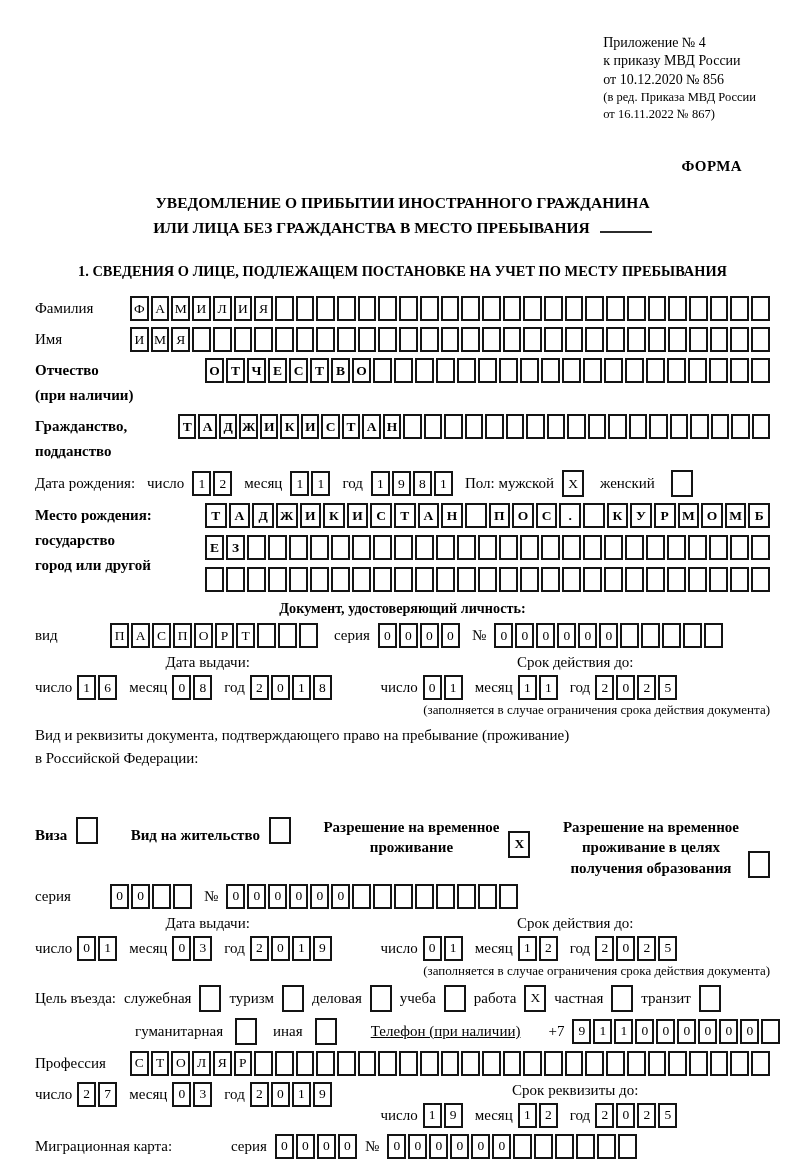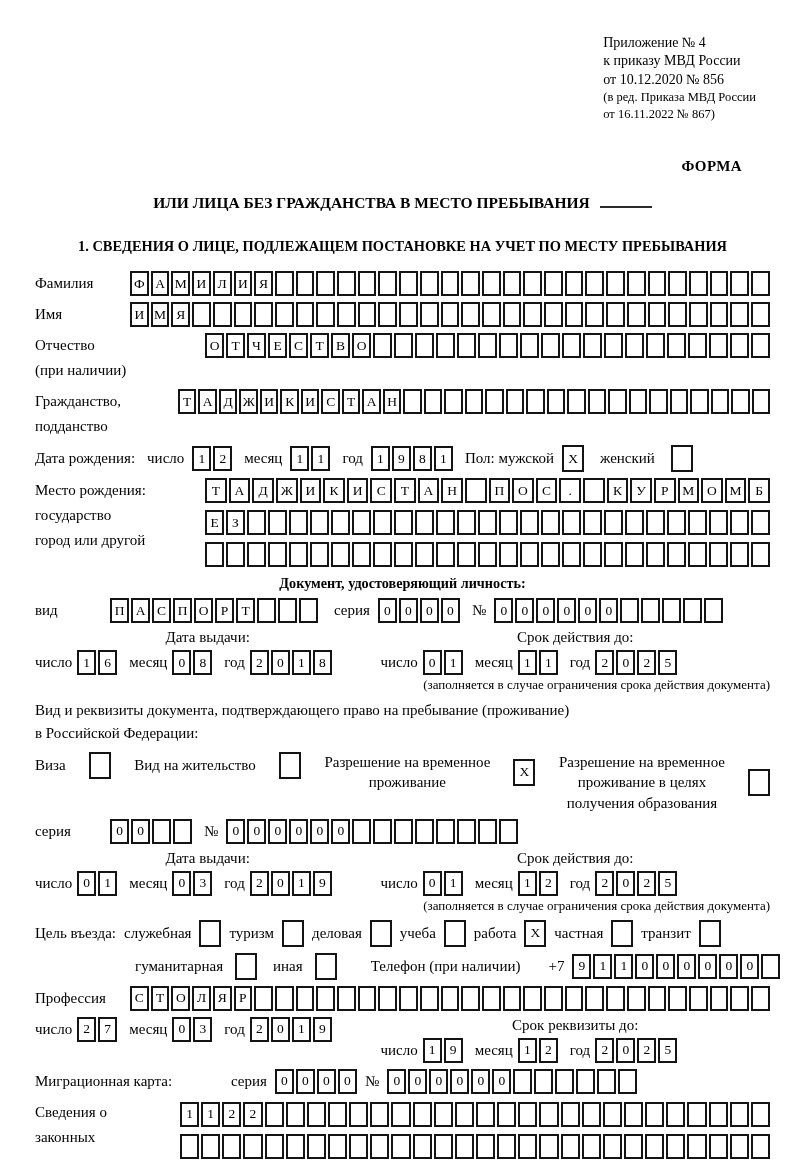--- a/index.html
+++ b/index.html
@@ -6,21 +6,21 @@
   body{font-family:"Liberation Serif","DejaVu Serif",serif;}
   .page{width:800px;height:1163px;box-sizing:border-box;padding:34px 30px 18px 35px;overflow:hidden;background:#fff;}
   .hdr{display:flex;justify-content:flex-end;padding-right:14px;}
   .hdr-inner{font-size:14px;line-height:1.32;text-align:left;}
   .hdr-inner .small{font-size:12.5px;}
   .forma{text-align:right;font-weight:bold;font-size:15px;letter-spacing:.4px;margin:36px 28px 16px 0;}
   .title{text-align:center;font-weight:bold;font-size:15.5px;line-height:1.6;}
   .blank-line{display:inline-block;width:52px;border-bottom:2.5px solid #2b2b2b;height:3px;margin-left:10px;}
   .sec{font-weight:bold;font-size:14.4px;text-align:center;margin:22px 0 16px;white-space:nowrap;}
   .row{display:flex;align-items:center;margin:6px 0;}
-  .row.top{align-items:flex-start;}
+  .row.top{align-items:flex-start;font-weight:bold;}
   .lab{font-size:15px;flex:none;}
   .w95{width:95px;}.w143{width:143px;}.w170{width:170px;}.w75{width:75px;}.w150{width:150px;}
   .grow{flex:1;}
   .cellrow{display:flex;gap:2px;}
   .cellrow.grow{flex:1;}
   .cell{flex:1;height:21px;border:2px solid #141414;display:flex;align-items:center;justify-content:center;
         font-size:13.5px;font-family:"Liberation Serif","DejaVu Serif",serif;background:#fff;min-width:0;}
   .cellrow.fixed .cell{flex:0 0 15px;}
   .cellrow.cb .cell{flex:0 0 18px;height:23px;}
   .col{display:flex;flex-direction:column;gap:7px;flex:1;}
@@ -29,21 +29,21 @@
   .datepair{display:flex;margin:6px 0 2px;}
   .dp-left{width:47%;}
   .dp-right{width:53%;}
   .dp-cap{text-align:center;font-size:15px;margin-bottom:4px;}
   .dp-line{display:flex;align-items:center;}
   .dp-line .lab{margin-right:5px;}
   .dp-line .cellrow{margin-right:12px;}
   .footnote{text-align:right;font-size:13px;margin:0 0 6px;}
   .plain{font-size:15px;line-height:1.5;}
   .opts{justify-content:space-between;margin:8px 0 4px;}
-  .opt{display:flex;align-items:center;gap:23px;}
+  .opt{display:flex;align-items:flex-end;gap:9px;margin-top:40px;}
   .optlines{font-size:15px;line-height:1.35;text-align:center;}
   .ml8{margin-left:8px;}.ml12{margin-left:12px;}.ml16{margin-left:16px;}
   .indent{margin-left:100px;}
 </style>
 </head>
 <body>
 
 <div class="page">
 
   <div class="hdr">
@@ -52,20 +52,21 @@
       <div>к приказу МВД России</div>
       <div>от 10.12.2020 № 856</div>
       <div class="small">(в ред. Приказа МВД России</div>
       <div class="small">от 16.11.2022 № 867)</div>
     </div>
   </div>
 
   <div class="forma">ФОРМА</div>
 
   <div class="title">
+    <div>УВЕДОМЛЕНИЕ О ПРИБЫТИИ ИНОСТРАННОГО ГРАЖДАНИНА</div>
     <div><span>ИЛИ ЛИЦА БЕЗ ГРАЖДАНСТВА В МЕСТО ПРЕБЫВАНИЯ</span><span class="blank-line"></span></div>
   </div>
 
   <div class="sec">1. СВЕДЕНИЯ О ЛИЦЕ, ПОДЛЕЖАЩЕМ ПОСТАНОВКЕ НА УЧЕТ ПО МЕСТУ ПРЕБЫВАНИЯ</div>
 
   <div class="row">
     <div class="lab w95">Фамилия</div>
     <div class="cellrow grow">
         <span class="cell">Ф</span>
         <span class="cell">А</span>
@@ -568,21 +569,21 @@
 
   <div class="row indent">
     <span class="lab">гуманитарная</span>
     <span class="cellrow fixed cb ml12">
         <span class="cell"></span>
       </span>
     <span class="lab ml16">иная</span>
     <span class="cellrow fixed cb ml12">
         <span class="cell"></span>
       </span>
-    <span class="lab" style="margin-left:34px;">Телефон (при наличии)</span>
+    <span class="lab" style="margin-left:34px;text-decoration:underline;">Телефон (при наличии)</span>
     <span class="lab" style="margin-left:28px;">+7</span>
     <span class="cellrow fixed ml8">
         <span class="cell">9</span>
         <span class="cell">1</span>
         <span class="cell">1</span>
         <span class="cell">0</span>
         <span class="cell">0</span>
         <span class="cell">0</span>
         <span class="cell">0</span>
         <span class="cell">0</span>

